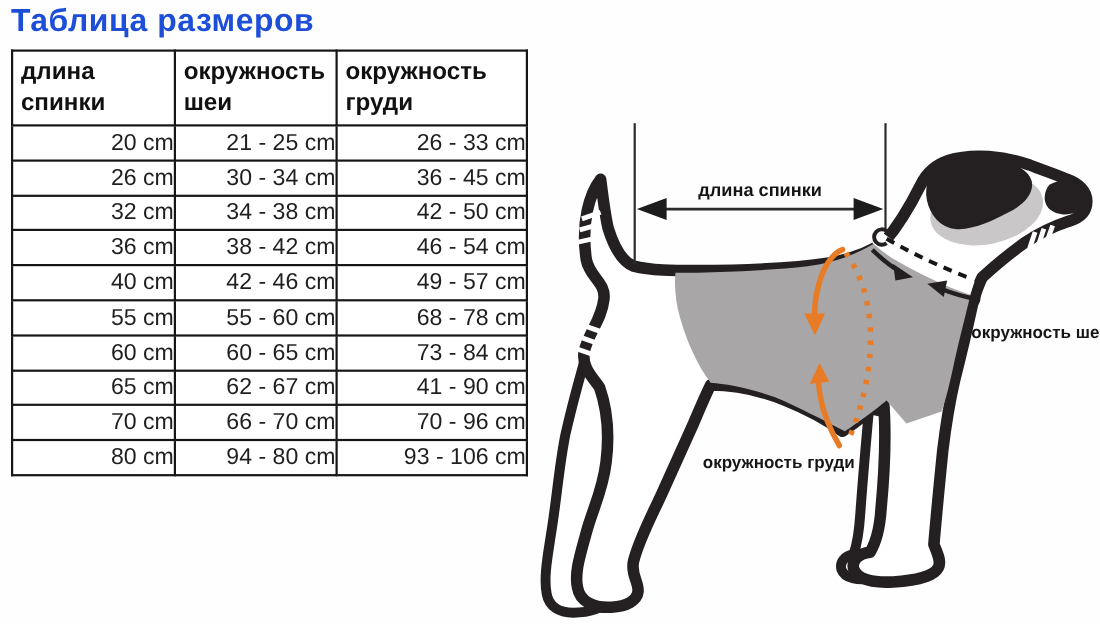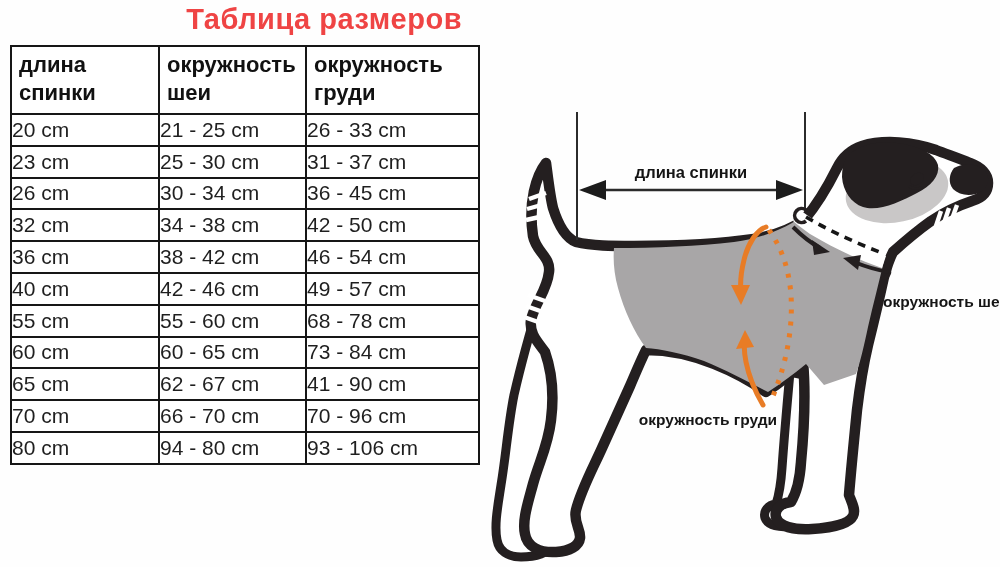--- a/index.html
+++ b/index.html
@@ -1,27 +1,27 @@
 <!DOCTYPE html>
 <html><head>
 <meta charset="utf-8">
 <style>
   html,body{margin:0;padding:0;background:#fff;}
   .stage{position:relative;width:1000px;height:567px;background:#fefefe;
          font-family:"Liberation Sans",sans-serif;overflow:hidden;}
-  .title{position:absolute;left:10px;top:3px;width:452px;text-align:right;
-         font-size:29px;font-weight:bold;color:#ef4444;letter-spacing:.5px;}
+  .title{position:absolute;left:10px;top:3px;width:452px;text-align:left;
+         font-size:29px;font-weight:bold;color:#1d4ed8;letter-spacing:.5px;}
   table.size-table{position:absolute;left:10px;top:45px;width:468px;
          border-collapse:collapse;table-layout:fixed;background:#fff;}
   table.size-table col.c1{width:148px;} table.size-table col.c2{width:147px;}
   table.size-table col.c3{width:173px;}
   table.size-table th,table.size-table td{border:2.6px solid #161616;}
   table.size-table th{height:62px;font-size:22px;font-weight:bold;color:#111;
          text-align:left;vertical-align:middle;padding:1px 2px 3px 7px;line-height:1.28;}
-  table.size-table td{height:29.8px;font-size:21px;color:#1f1f1f;text-align:left;
+  table.size-table td{height:29.8px;font-size:21px;color:#1f1f1f;text-align:right;
          vertical-align:middle;padding:0;}
   svg.diagram{position:absolute;left:0;top:0;width:1000px;height:567px;}
   svg text{font-family:"Liberation Sans",sans-serif;font-weight:bold;fill:#151515;}
 </style>
 </head>
 <body>
 
 <div class="stage">
 
   <div class="title">Таблица размеров</div>
@@ -37,25 +37,20 @@
         <th>длина спинки</th>
         <th>окружность шеи</th>
         <th>окружность груди</th>
       </tr>
     </thead>
     <tbody id="size-rows">
         <tr>
           <td>20 cm</td>
           <td>21 - 25 cm</td>
           <td>26 - 33 cm</td>
-        </tr>
-        <tr>
-          <td>23 cm</td>
-          <td>25 - 30 cm</td>
-          <td>31 - 37 cm</td>
         </tr>
         <tr>
           <td>26 cm</td>
           <td>30 - 34 cm</td>
           <td>36 - 45 cm</td>
         </tr>
         <tr>
           <td>32 cm</td>
           <td>34 - 38 cm</td>
           <td>42 - 50 cm</td>

